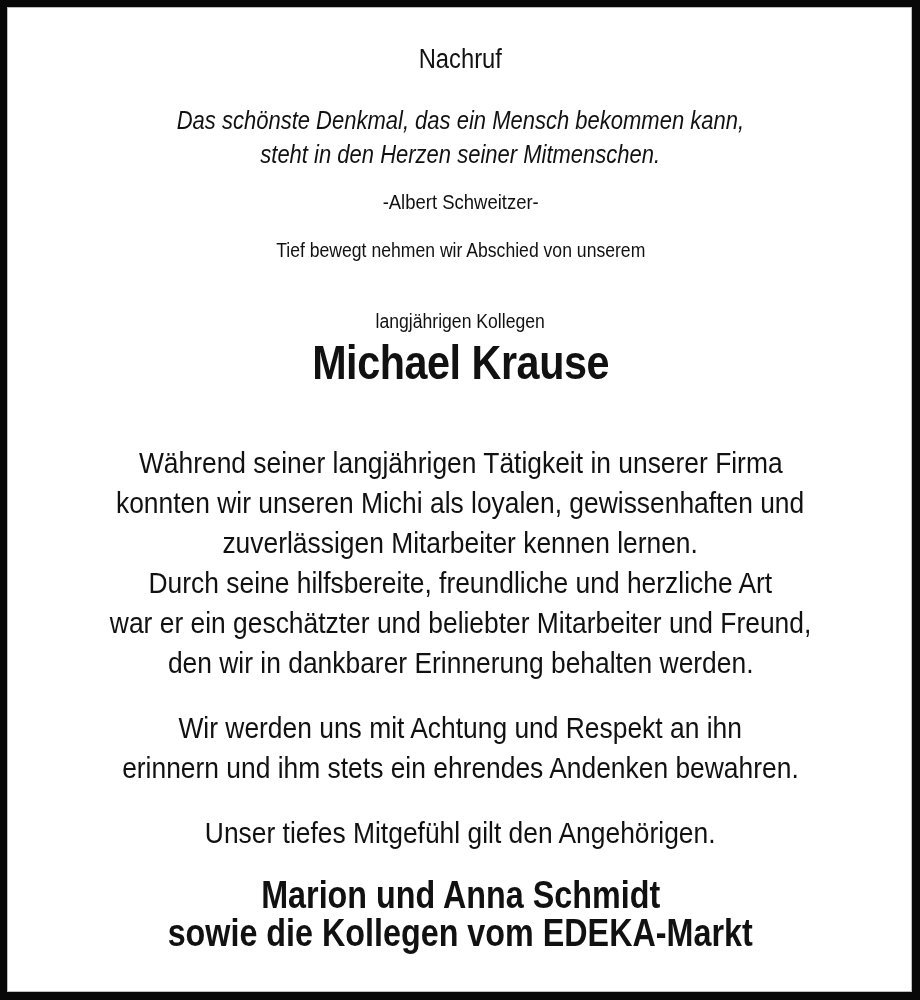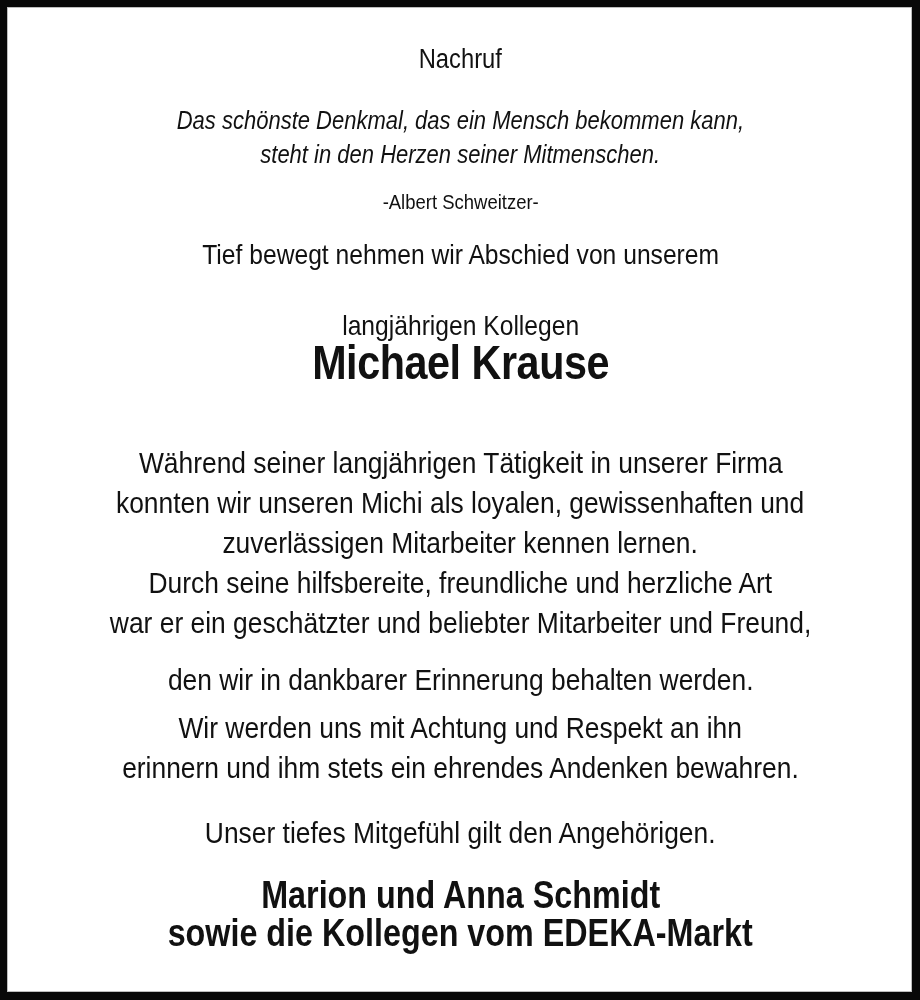--- a/index.html
+++ b/index.html
@@ -38,21 +38,21 @@
       font-family: "Liberation Sans", sans-serif;
       white-space: nowrap;
     }
     .line > span {
       display: inline-block;
       transform-origin: 50% 50%;
     }
     .title { font-size: 27px; }
     .quote { font-size: 25px; font-style: italic; }
     .author { font-size: 21px; }
-    .intro { font-size: 28px; }
+    .intro { font-size: 20px; }
     .name { font-size: 48px; font-weight: bold; letter-spacing: -0.5px; }
     .body { font-size: 30px; }
     .sig { font-size: 38px; font-weight: bold; }
     .c88 { transform: scaleX(0.88); }
     .c86 { transform: scaleX(0.86); }
     .c85 { transform: scaleX(0.85); }
   </style>
 </head>
 <body>
 
@@ -93,21 +93,21 @@
     </div>
     <div class="line body" style="top:518px;">
       <span class="c88">zuverlässigen Mitarbeiter kennen lernen.</span>
     </div>
     <div class="line body" style="top:558px;">
       <span class="c88">Durch seine hilfsbereite, freundliche und herzliche Art</span>
     </div>
     <div class="line body" style="top:598px;">
       <span class="c88">war er ein geschätzter und beliebter Mitarbeiter und Freund,</span>
     </div>
-    <div class="line body" style="top:655px;text-align:center;">
+    <div class="line body" style="top:638px;text-align:center;">
       <span class="c88">den wir in dankbarer Erinnerung behalten werden.</span>
     </div>
 
     <div class="line body" style="top:703px;">
       <span class="c88">Wir werden uns mit Achtung und Respekt an ihn</span>
     </div>
     <div class="line body" style="top:743px;text-align:center;">
       <span class="c88">erinnern und ihm stets ein ehrendes Andenken bewahren.</span>
     </div>
 

